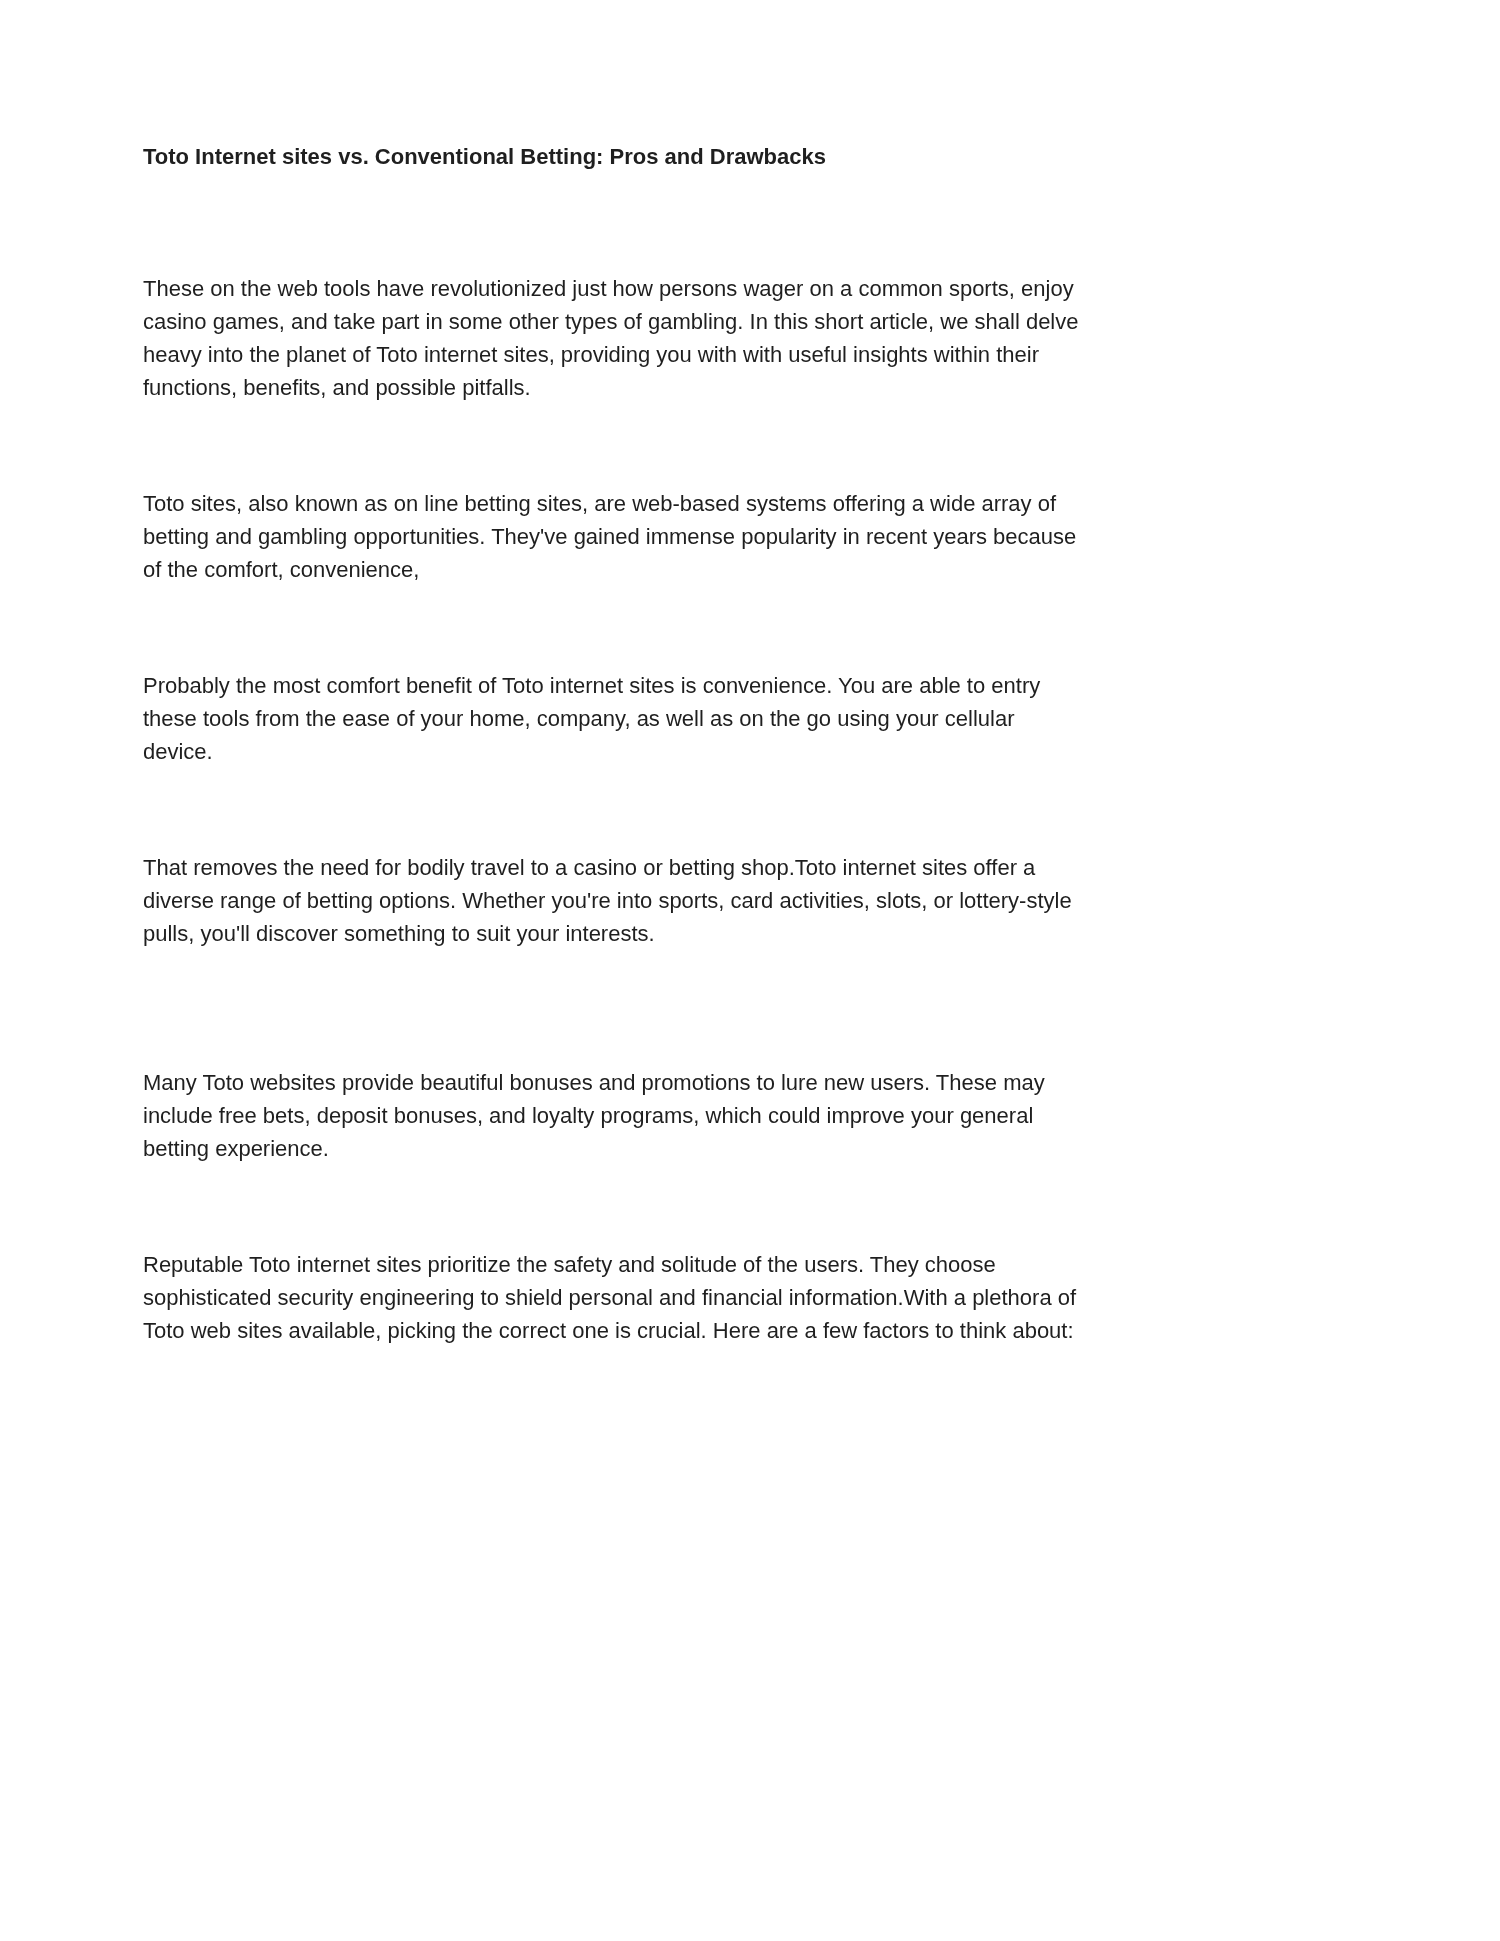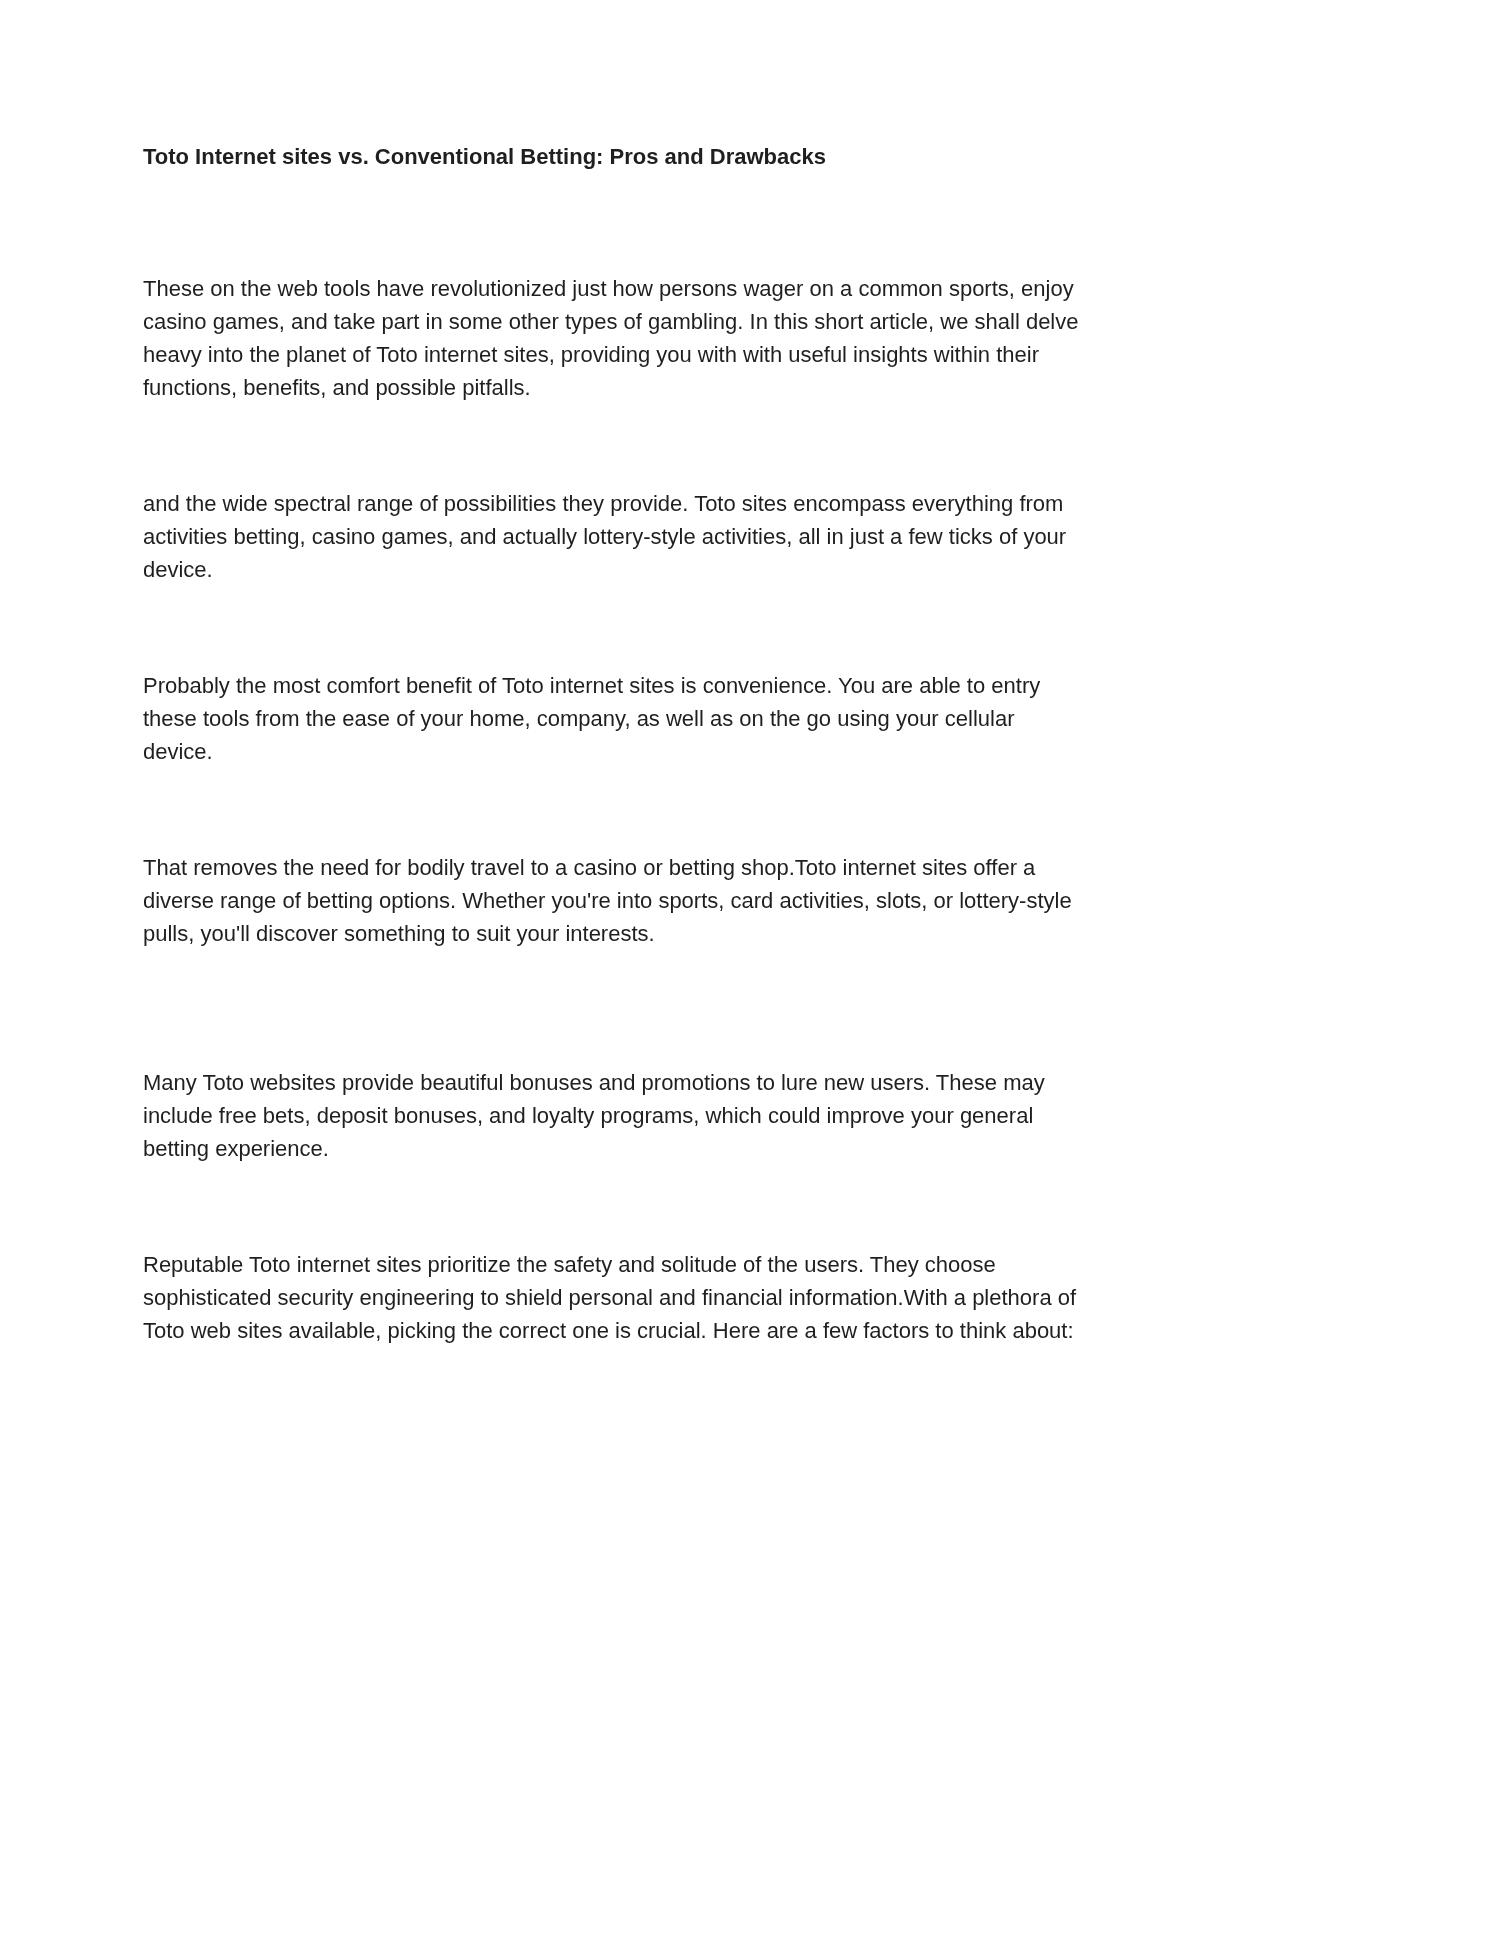--- a/index.html
+++ b/index.html
@@ -40,22 +40,22 @@
   }
 </style>
 </head>
 <body>
 
 <div class="page">
   <p class="doc-title">Toto Internet sites vs. Conventional Betting: Pros and Drawbacks</p>
 
   <p class="doc-paragraph">These on the web tools have revolutionized just how persons wager on a common sports, enjoy casino games, and take part in some other types of gambling. In this short article, we shall delve heavy into the planet of Toto internet sites, providing you with with useful insights within their functions, benefits, and possible pitfalls.</p>
 
+  <p class="doc-paragraph">Toto sites, also known as on line betting sites, are web-based systems offering a wide array of betting and gambling opportunities. They've gained immense popularity in recent years because of the comfort, convenience,</p>
 
-  <p class="doc-paragraph">and the wide spectral range of possibilities they provide. Toto sites encompass everything from activities betting, casino games, and actually lottery-style activities, all in just a few ticks of your device.</p>
 
   <p class="doc-paragraph">Probably the most comfort benefit of Toto internet sites is convenience. You are able to entry these tools from the ease of your home, company, as well as on the go using your cellular device.</p>
 
   <p class="doc-paragraph gap-large">That removes the need for bodily travel to a casino or betting shop.Toto internet sites offer a diverse range of betting options. Whether you're into sports, card activities, slots, or lottery-style pulls, you'll discover something to suit your interests.</p>
 
   <p class="doc-paragraph">Many Toto websites provide beautiful bonuses and promotions to lure new users. These may include free bets, deposit bonuses, and loyalty programs, which could improve your general betting experience.</p>
 
   <p class="doc-paragraph">Reputable Toto internet sites prioritize the safety and solitude of the users. They choose sophisticated security engineering to shield personal and financial information.With a plethora of Toto web sites available, picking the correct one is crucial. Here are a few factors to think about:</p>
 </div>
 

